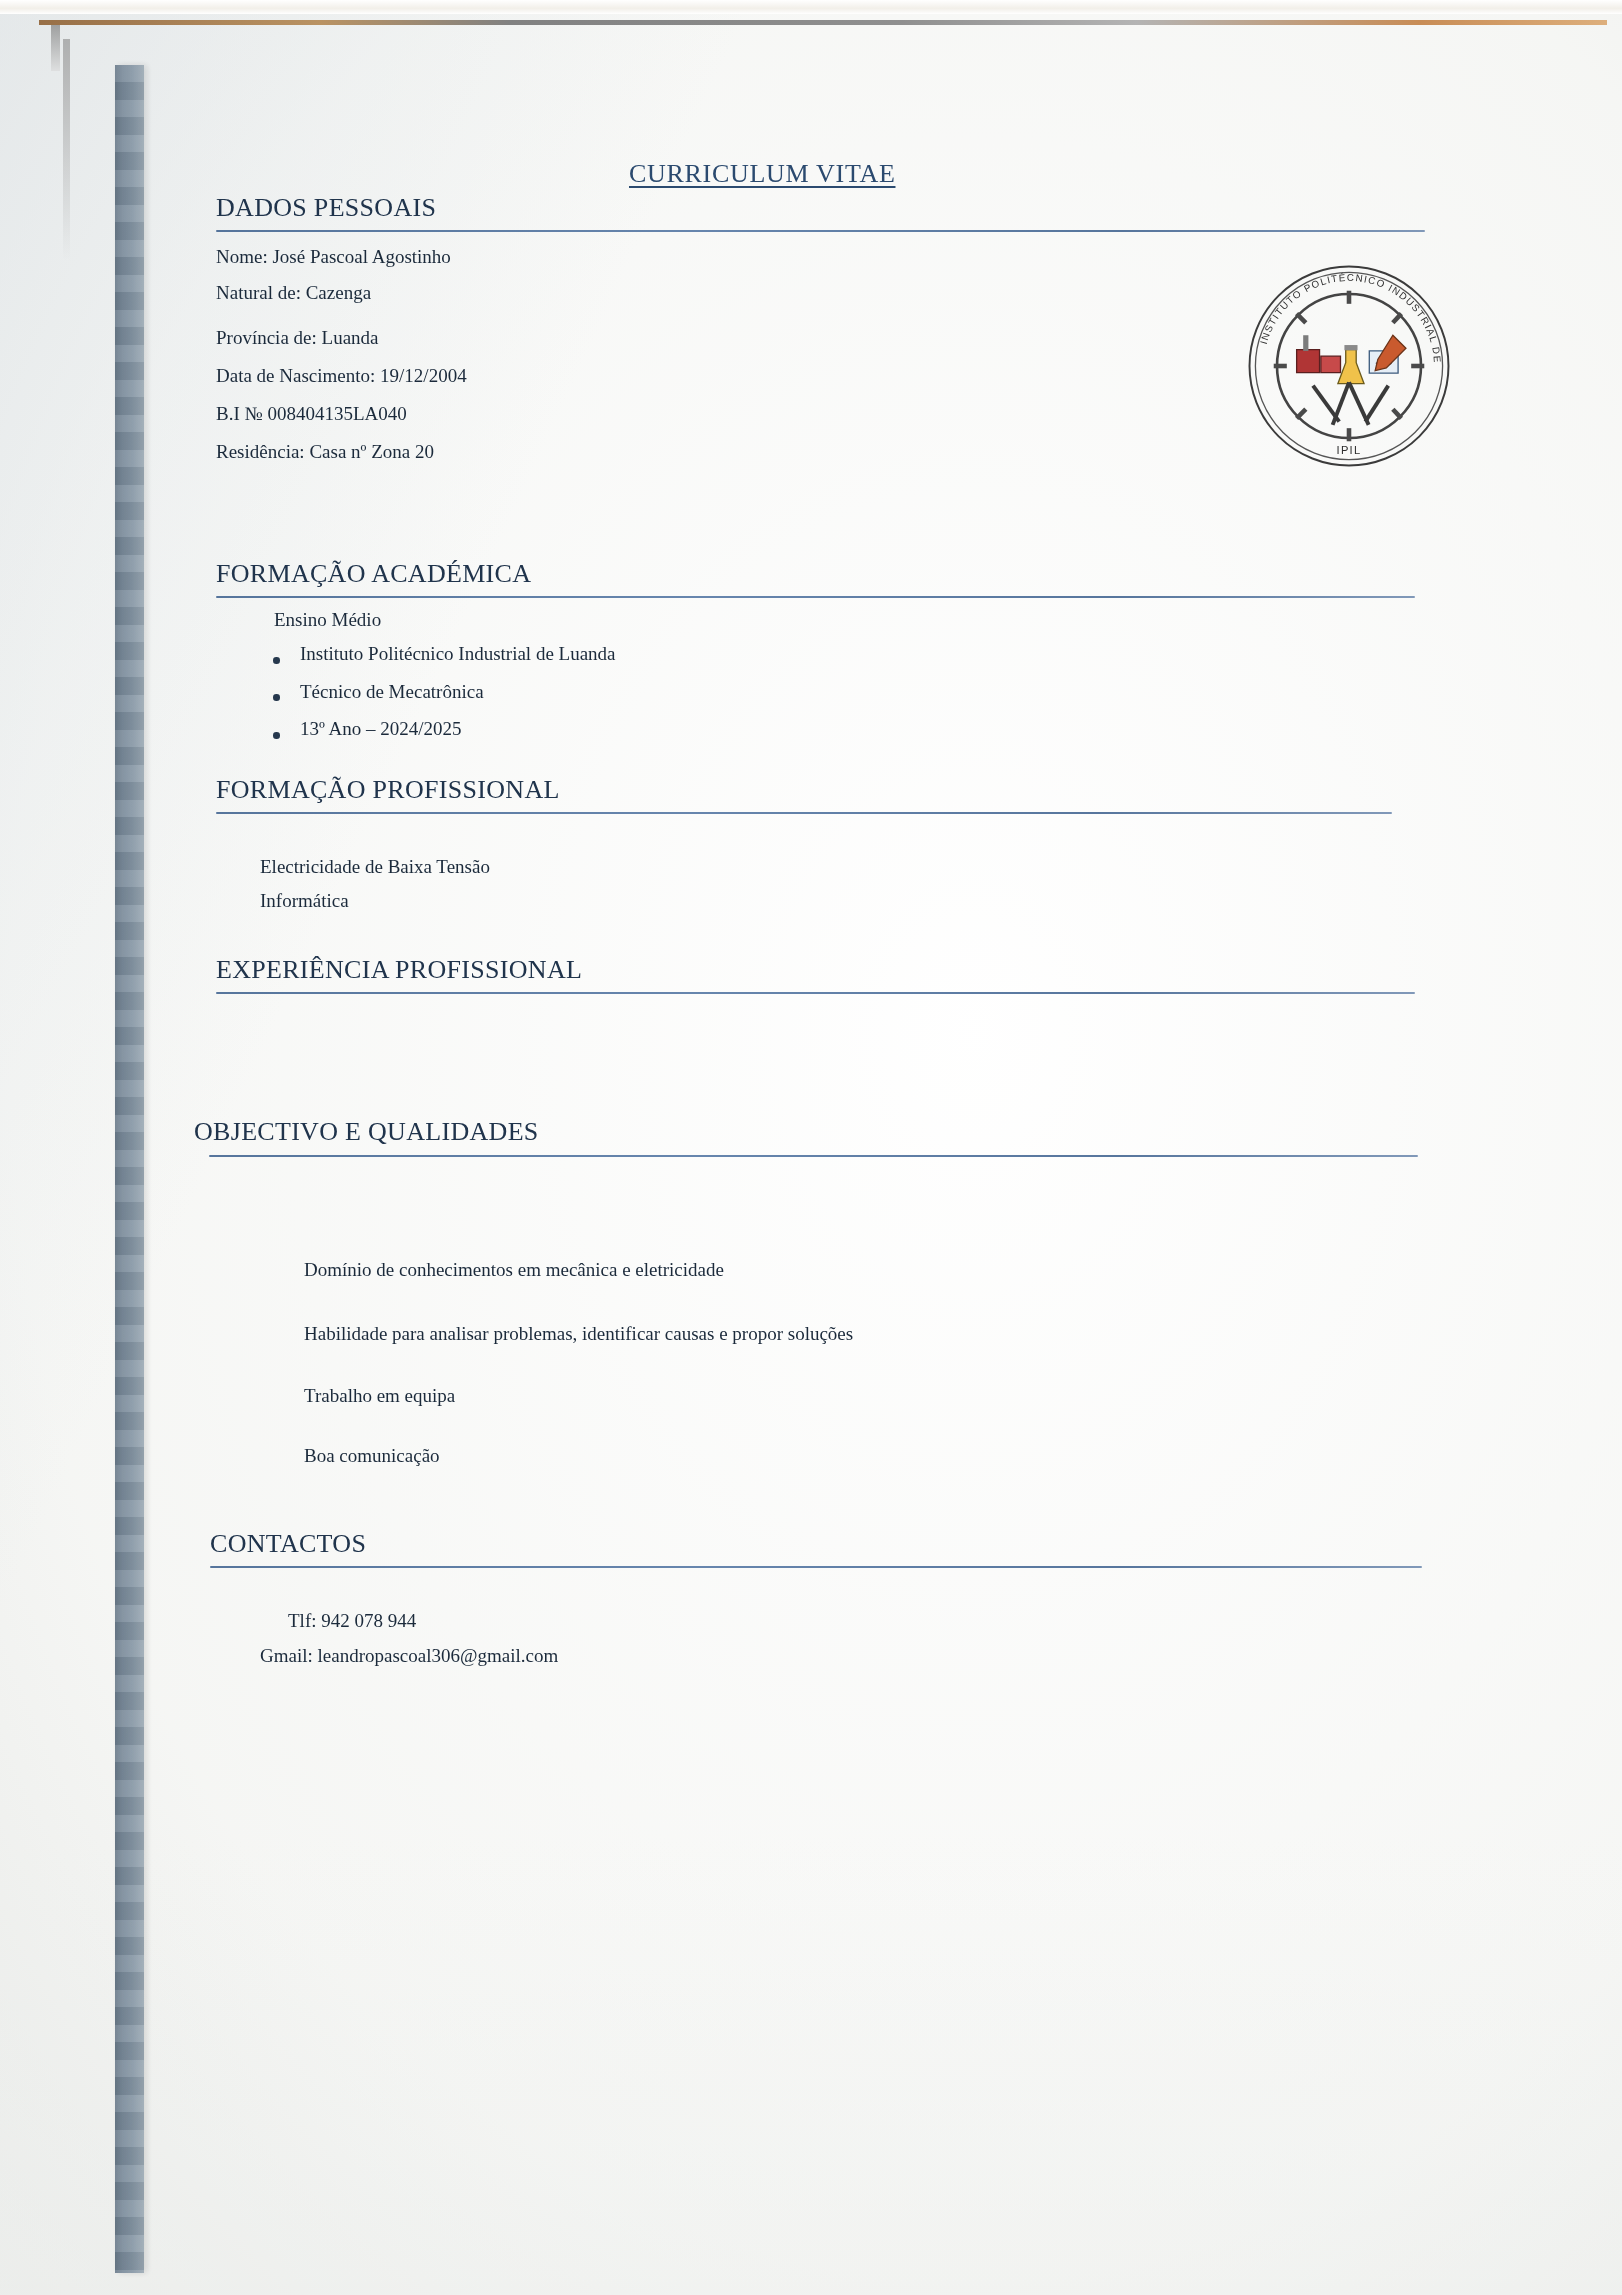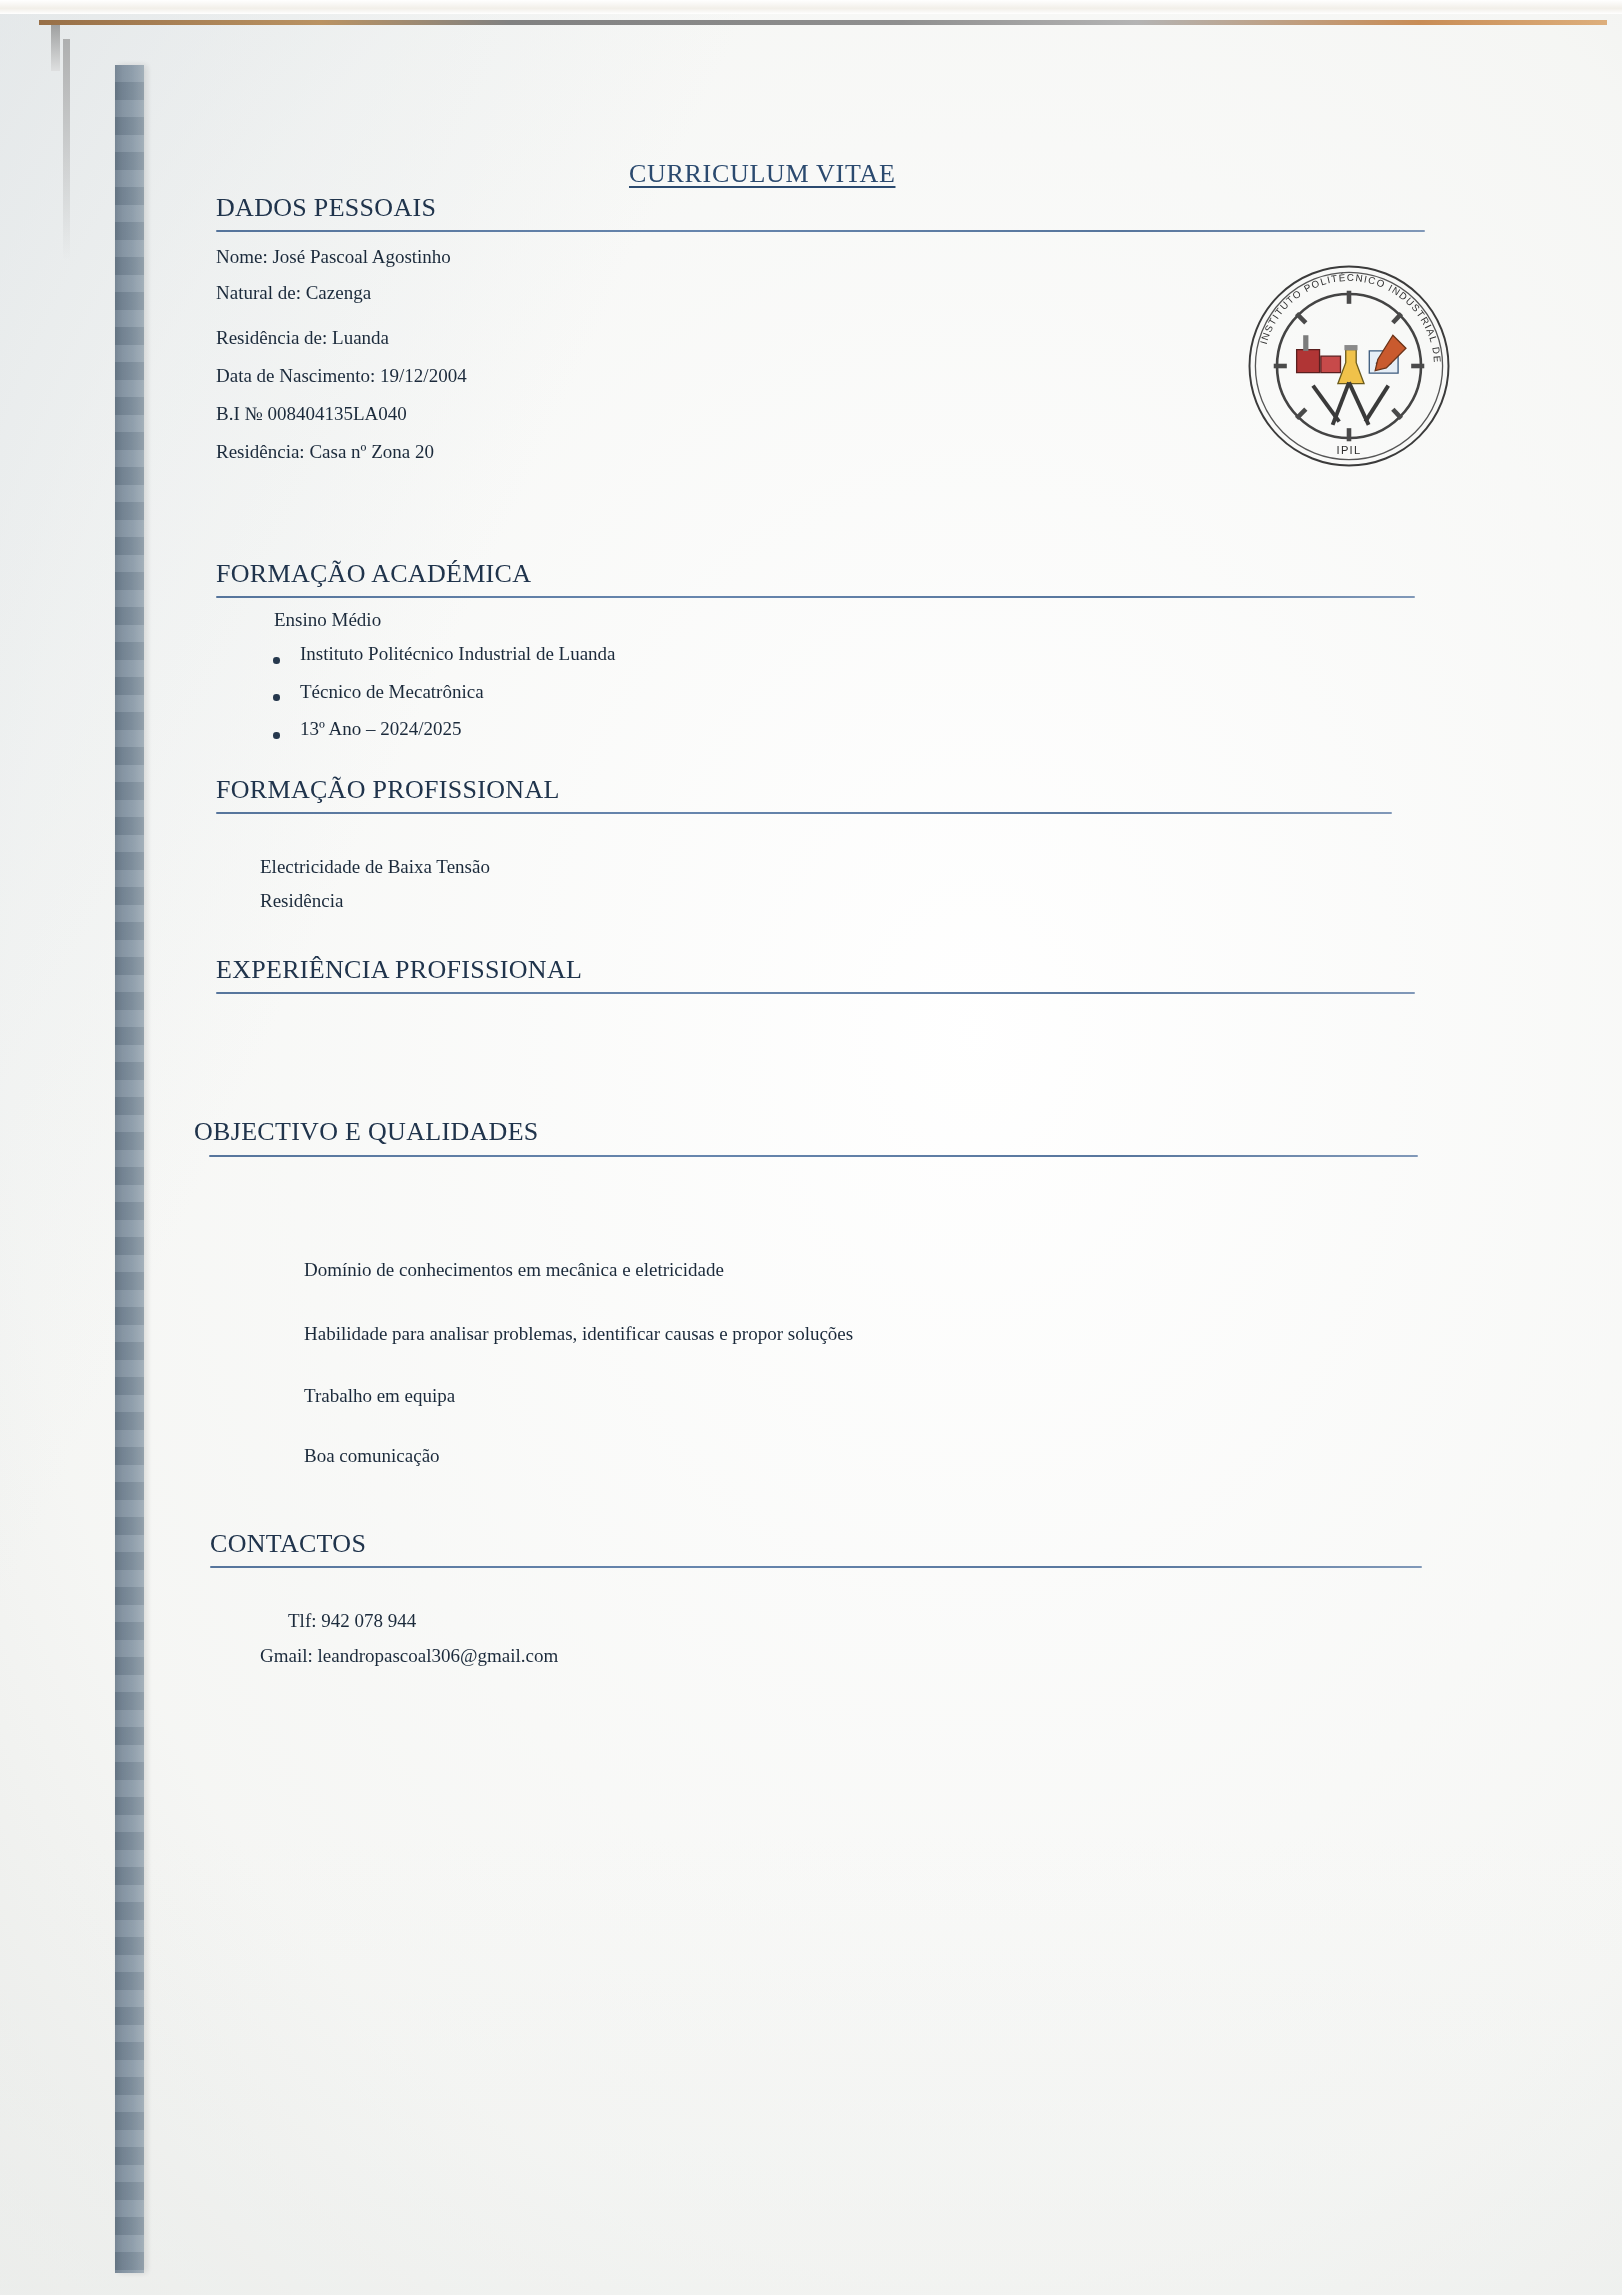--- a/index.html
+++ b/index.html
@@ -139,21 +139,21 @@
 
   <div class="content">
 
     <div class="doc-title">CURRICULUM  VITAE</div>
 
     <div class="section-head" style="left:216px; top:193px;">DADOS PESSOAIS</div>
     <div class="rule" style="left:216px; top:230px; width:1209px;"></div>
 
     <div class="body-line" style="left:216px; top:246px;">Nome: José Pascoal Agostinho</div>
     <div class="body-line" style="left:216px; top:282px;">Natural de: Cazenga</div>
-    <div class="body-line" style="left:216px; top:327px;">Residência de: Luanda</div>
+    <div class="body-line" style="left:216px; top:327px;">Província de: Luanda</div>
     <div class="body-line" style="left:216px; top:365px;">Data de Nascimento: 19/12/2004</div>
     <div class="body-line" style="left:216px; top:403px;">B.I № 008404135LA040</div>
     <div class="body-line" style="left:216px; top:441px;">Residência:  Casa nº Zona 20</div>
 
     <div class="logo">
       <svg viewBox="0 0 330 330" xmlns="http://www.w3.org/2000/svg">
         <defs>
           <path id="arcTop" d="M 35,165 A 130,130 0 0 1 295,165" fill="none"></path>
           <path id="arcBottom" d="M 55,165 A 110,110 0 0 0 275,165" fill="none"></path>
         </defs>
@@ -206,21 +206,21 @@
     <div class="bullet-dot" style="left:273px; top:694px;"></div>
     <div class="body-line" style="left:300px; top:681px;">Técnico de Mecatrônica</div>
 
     <div class="bullet-dot" style="left:273px; top:732px;"></div>
     <div class="body-line" style="left:300px; top:718px;">13º Ano – 2024/2025</div>
 
     <div class="section-head" style="left:216px; top:775px;">FORMAÇÃO PROFISSIONAL</div>
     <div class="rule" style="left:216px; top:812px; width:1176px;"></div>
 
     <div class="body-line" style="left:260px; top:856px;text-align:right;">Electricidade de Baixa Tensão</div>
-    <div class="body-line" style="left:260px; top:890px;">Residência</div>
+    <div class="body-line" style="left:260px; top:890px;">Informática</div>
 
     <div class="section-head" style="left:216px; top:955px;">EXPERIÊNCIA  PROFISSIONAL</div>
     <div class="rule" style="left:216px; top:992px; width:1199px;"></div>
 
 
     <div class="section-head" style="left:194px; top:1117px;">OBJECTIVO E QUALIDADES</div>
     <div class="rule" style="left:209px; top:1155px; width:1209px;"></div>
 
     <div class="body-line" style="left:304px; top:1259px;">Domínio de conhecimentos em mecânica e eletricidade</div>
     <div class="body-line" style="left:304px; top:1323px;">Habilidade para analisar problemas, identificar causas e propor soluções</div>

